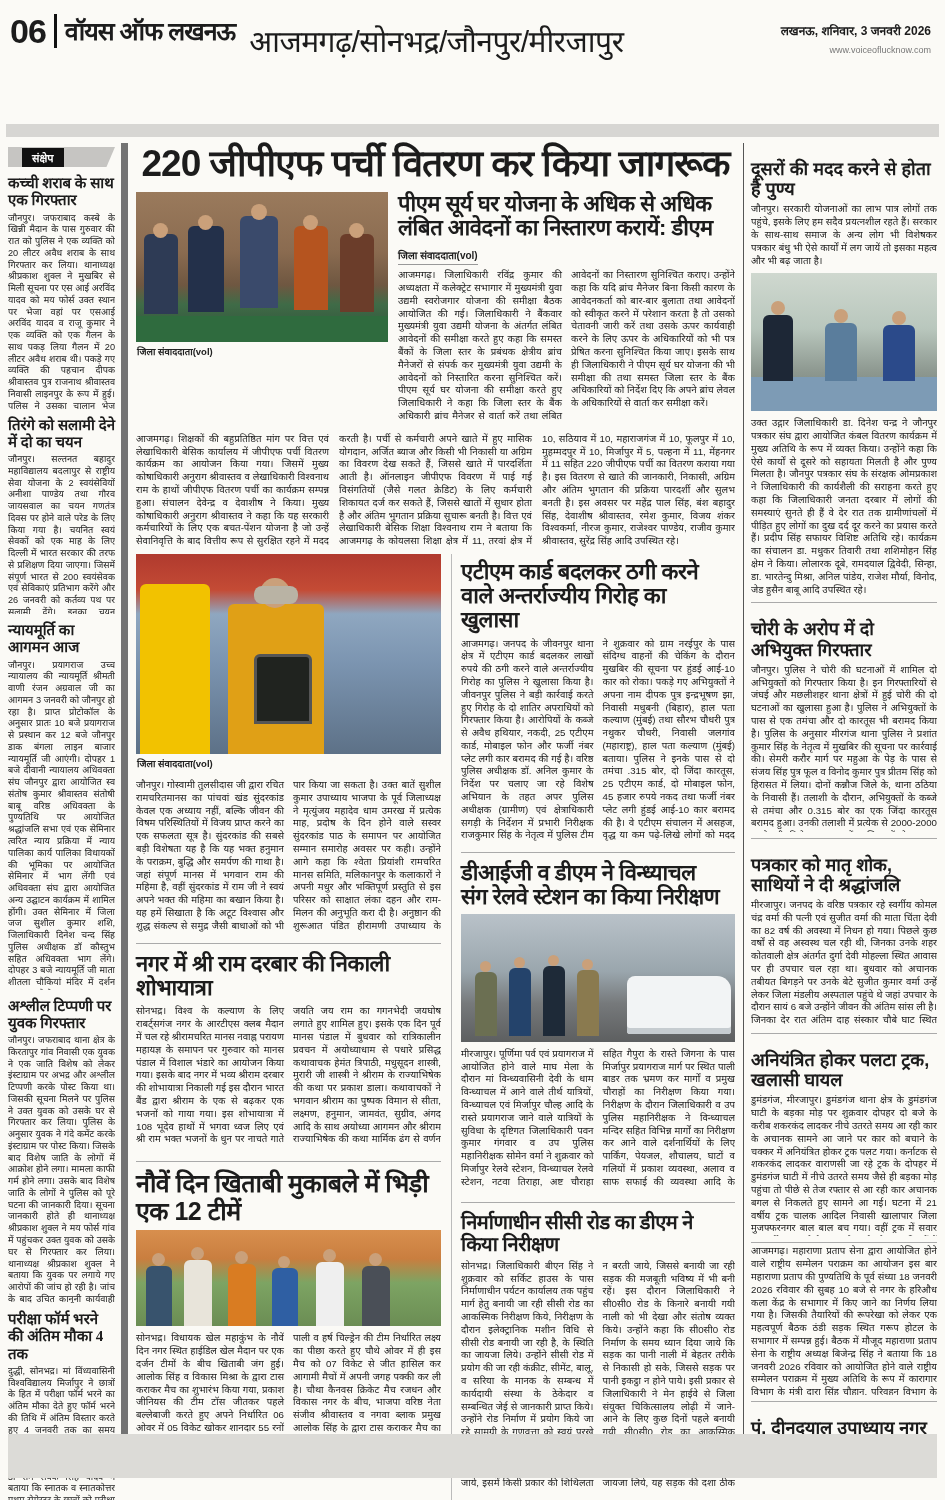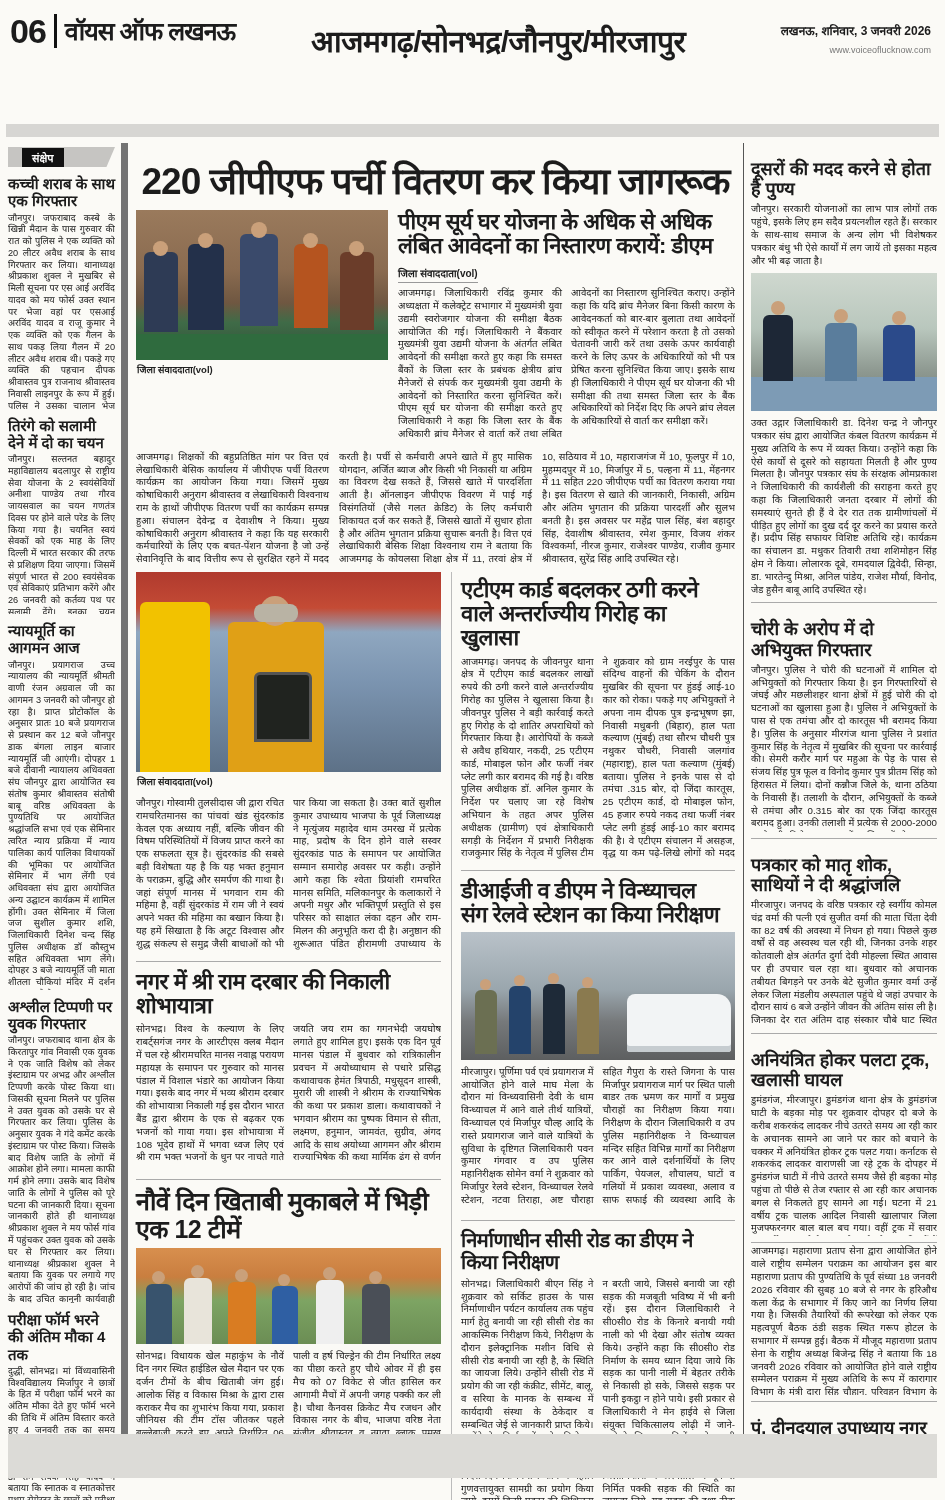--- a/index.html
+++ b/index.html
@@ -5,35 +5,35 @@
   html,body{margin:0;padding:0;background:#e8e6e1;}
   .page{width:945px;height:1500px;overflow:hidden;position:relative;background:#fbfaf6;
         font-family:"Liberation Sans",sans-serif;color:#1c1c1c;margin:0 auto;}
   
   .masthead{display:flex;align-items:flex-start;justify-content:space-between;
             padding:14px 14px 4px 10px;height:96px;box-sizing:border-box;}
   .mh-left{display:flex;align-items:center;gap:8px;}
   .pageno{font-size:34px;font-weight:800;letter-spacing:-1px;border-right:3px solid #111;
           padding-right:8px;line-height:1;}
   .paper{font-size:25px;font-weight:800;letter-spacing:-1px;line-height:1;}
-  .mh-center{font-size:30px;font-weight:700;text-align:center;flex:1;padding:6px 14px 0 14px;letter-spacing:-0.5px;}
+  .mh-center{font-size:30px;font-weight:400;flex:1;padding:6px 14px 0 14px;letter-spacing:-0.5px;}
   .mh-right{text-align:right;min-width:170px;padding-top:8px;}
   .dateline{font-size:12px;font-weight:700;}
   .site{font-size:9px;color:#777;margin-top:6px;}
   .band{height:13px;background:#d7d6d3;margin:28px 6px 0 6px;}
   
   .content{display:flex;align-items:stretch;padding:6px 6px 0 6px;gap:0;height:1310px;box-sizing:border-box;}
   .sidebar{width:122px;flex:none;border-right:7px solid #737373;padding:2px 6px 0 2px;box-sizing:border-box;}
   .middle{flex:1;padding:0 8px;box-sizing:border-box;min-width:0;}
   .rightcol{width:196px;flex:none;border-left:1px solid #555;padding:0 2px 0 7px;box-sizing:border-box;}
   
-  .hl-xl{font-size:37px;font-weight:800;line-height:1.05;margin:20px 0 8px 0;letter-spacing:-1px;text-align:center;}
+  .hl-xl{font-size:37px;font-weight:800;line-height:1.05;margin:2px 0 8px 0;letter-spacing:-1px;text-align:center;}
   .hl-lg{font-size:22px;font-weight:800;line-height:1.1;margin:6px 12px 5px 0;letter-spacing:-0.5px;}
   .hl-md{font-size:18px;font-weight:800;line-height:1.12;margin:14px 0 4px 0;}
-  .hl-sm{font-size:15px;font-weight:800;line-height:1.15;margin:8px 0 3px 0;}
+  .hl-sm{font-size:15px;font-weight:800;line-height:1.15;margin:8px 0 3px 0;font-family:Liberation Serif, serif;}
   .byline{font-size:10px;font-weight:700;margin:0 0 4px 0;border-bottom:1px solid #999;padding-bottom:2px;display:inline-block;}
   .bodytxt{font-size:9.7px;line-height:1.32;text-align:justify;margin:0 0 6px 0;overflow:hidden;}
   .c2{column-count:2;column-gap:9px;}
   .c3{column-count:3;column-gap:10px;}
   .sb-body{font-size:9.2px;line-height:1.28;text-align:justify;margin:0 0 7px 0;overflow:hidden;}
   
   .brief-strip{background:#c6c5c2;height:20px;position:relative;margin:2px 0 4px 0;
                clip-path:polygon(0 0,100% 0,92% 100%,0 100%);}
   .brief-label{position:absolute;left:14px;top:1px;background:#111;color:#fff;font-size:11px;
                font-weight:700;padding:2px 10px;}

